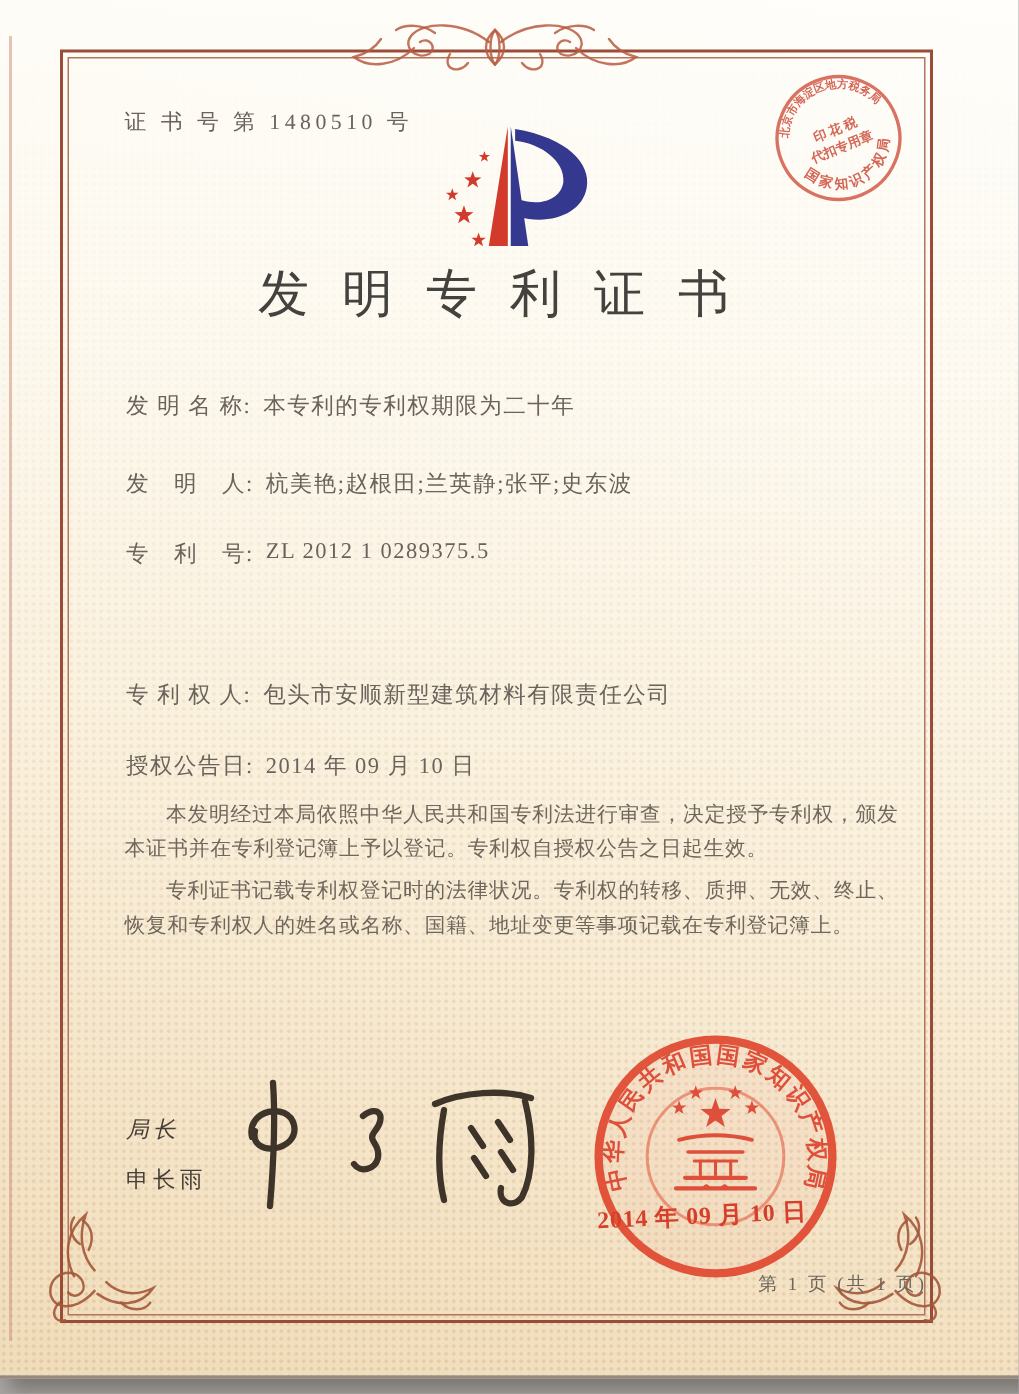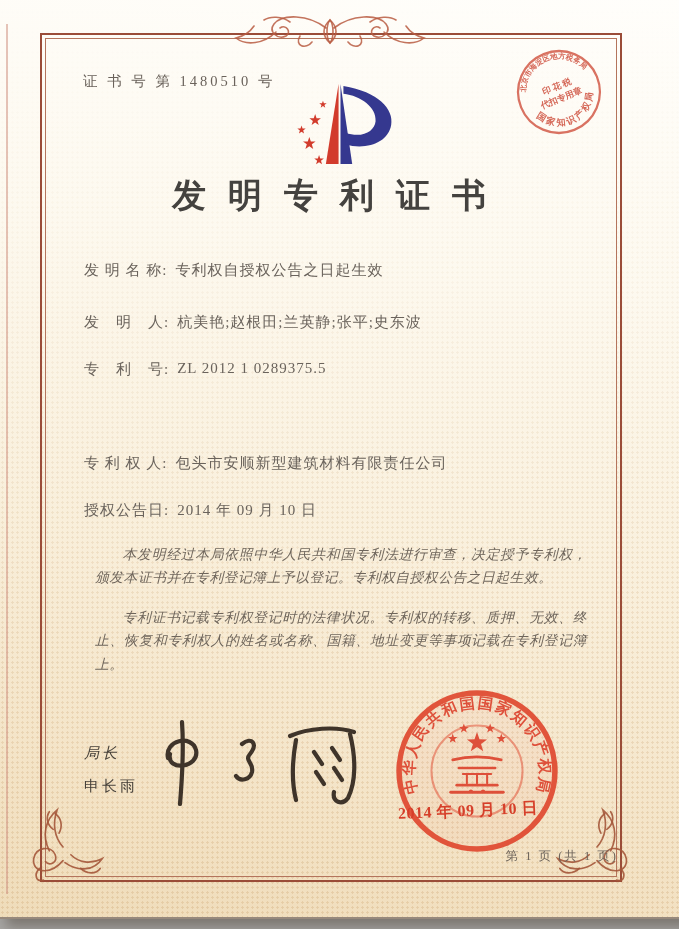--- a/index.html
+++ b/index.html
@@ -26,27 +26,27 @@
   }
   .edge-line{position:absolute;left:6px;top:24px;height:870px;width:2px;background:#cf9384;opacity:.55;}
   .frame{position:absolute;left:40px;top:33px;width:578px;height:845px;border:2px solid #9a4c38;}
   .frame-inner{position:absolute;inset:3px;border:1px solid #b4745c;}
   .orn-top{position:absolute;left:230px;top:10px;width:200px;height:46px;}
   .orn-bl{position:absolute;left:20px;top:800px;width:88px;height:88px;}
   .orn-br{position:absolute;left:552px;top:800px;width:88px;height:88px;transform:scaleX(-1);}
   .cert-no{position:absolute;left:83px;top:72px;font-size:14.5px;letter-spacing:3px;color:#6a625b;}
   .logo{position:absolute;left:283px;top:78px;width:115px;height:96px;}
   .title{position:absolute;left:40px;top:173px;width:578px;text-align:center;
-    font-size:34px;font-weight:700;color:#44423f;letter-spacing:22px;text-indent:22px;}
+    font-size:34px;font-weight:400;color:#44423f;letter-spacing:22px;text-indent:22px;}
   .field-row{position:absolute;left:84px;display:flex;font-size:15px;color:#6a635c;letter-spacing:1px;white-space:nowrap;}
   .field-row .lbl{margin-right:8px;}
   .r1{top:261px}.r2{top:313px}.r3{top:360px}.r4{top:406px}.r5{top:454px}.r6{top:501px}
   .paras{position:absolute;left:79px;top:527px;width:524px;font-size:13.8px;line-height:23.4px;
     color:#6f665c;text-align:justify;letter-spacing:.5px;}
-  .paras p{margin:16px;text-indent:2em;font-style:italic;}
+  .paras p{margin:4px;text-indent:2em;}
   .signer-title{position:absolute;left:84px;top:744px;font-size:15px;color:#453f38;letter-spacing:3px;font-style:italic;}
   .signer-name{position:absolute;left:84px;top:777px;font-size:15px;color:#453f38;letter-spacing:3px;text-align:right;}
   .signature{position:absolute;left:140px;top:710px;width:235px;height:102px;}
   .tax-seal{position:absolute;left:512px;top:45px;width:94px;height:94px;transform:rotate(-22deg);opacity:.88;}
   .round-seal{position:absolute;left:392px;top:686px;width:170px;height:170px;opacity:.93;}
   .seal-date{position:absolute;left:398px;top:800px;width:175px;font-size:16px;font-weight:bold;
     color:#d63f2a;transform:rotate(-2.5deg);letter-spacing:.5px;white-space:nowrap;}
   .footer{position:absolute;left:40px;top:848px;width:578px;text-align:right;
     font-size:12.5px;color:#6e655c;letter-spacing:2px;}
   .orn-stroke{stroke:#b95c42;fill:none;stroke-width:1.6;stroke-linecap:round;opacity:.85;}
@@ -108,21 +108,21 @@
     <use href="#star5" transform="translate(33,43) scale(0.62)" fill="#d23b2c"></use>
     <use href="#star5" transform="translate(19,53) scale(0.45)" fill="#d23b2c"></use>
     <use href="#star5" transform="translate(27,67) scale(0.68)" fill="#d23b2c"></use>
     <use href="#star5" transform="translate(37,84) scale(0.52)" fill="#d23b2c"></use>
   </svg>
 
   <div class="title">发明专利证书</div>
 
   <div class="field-row r1">
     <span class="lbl">发 明 名 称:</span>
-    <span class="val">专利权自授权公告之日起生效</span>
+    <span class="val">本专利的专利权期限为二十年</span>
   </div>
   <div class="field-row r2">
     <span class="lbl">发　明　人:</span>
     <span class="val">杭美艳;赵根田;兰英静;张平;史东波</span>
   </div>
   <div class="field-row r3">
     <span class="lbl">专　利　号:</span>
     <span class="val">ZL 2012 1 0289375.5</span>
   </div>
   <div class="field-row r5">

